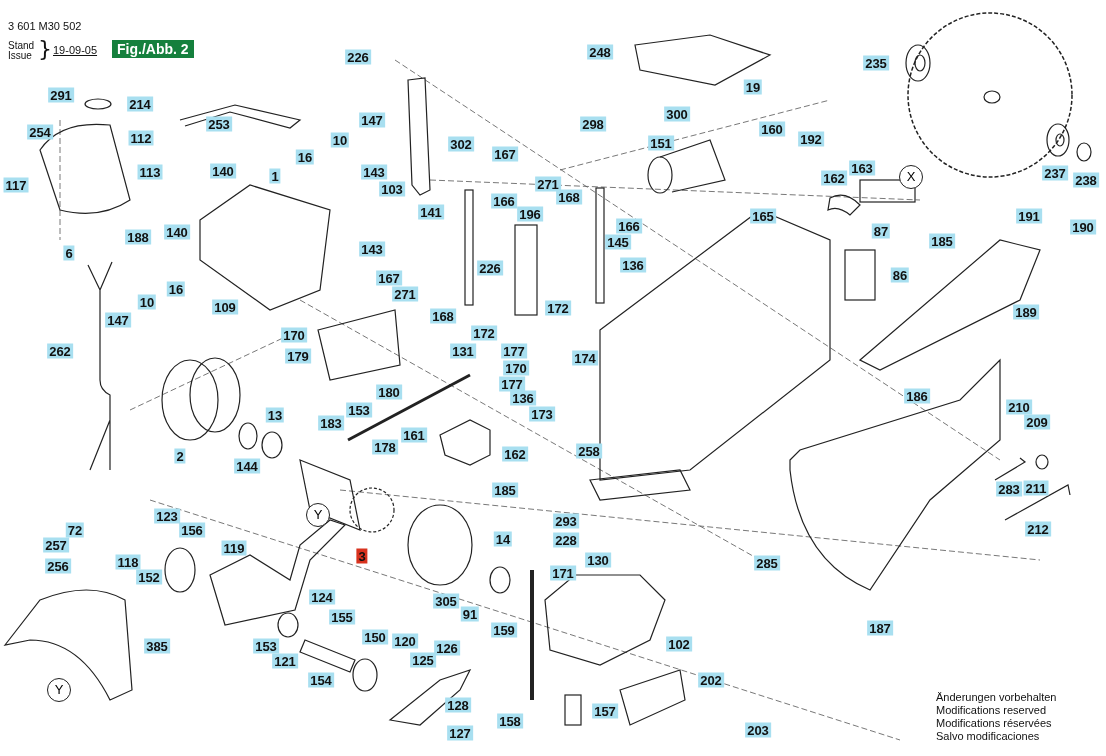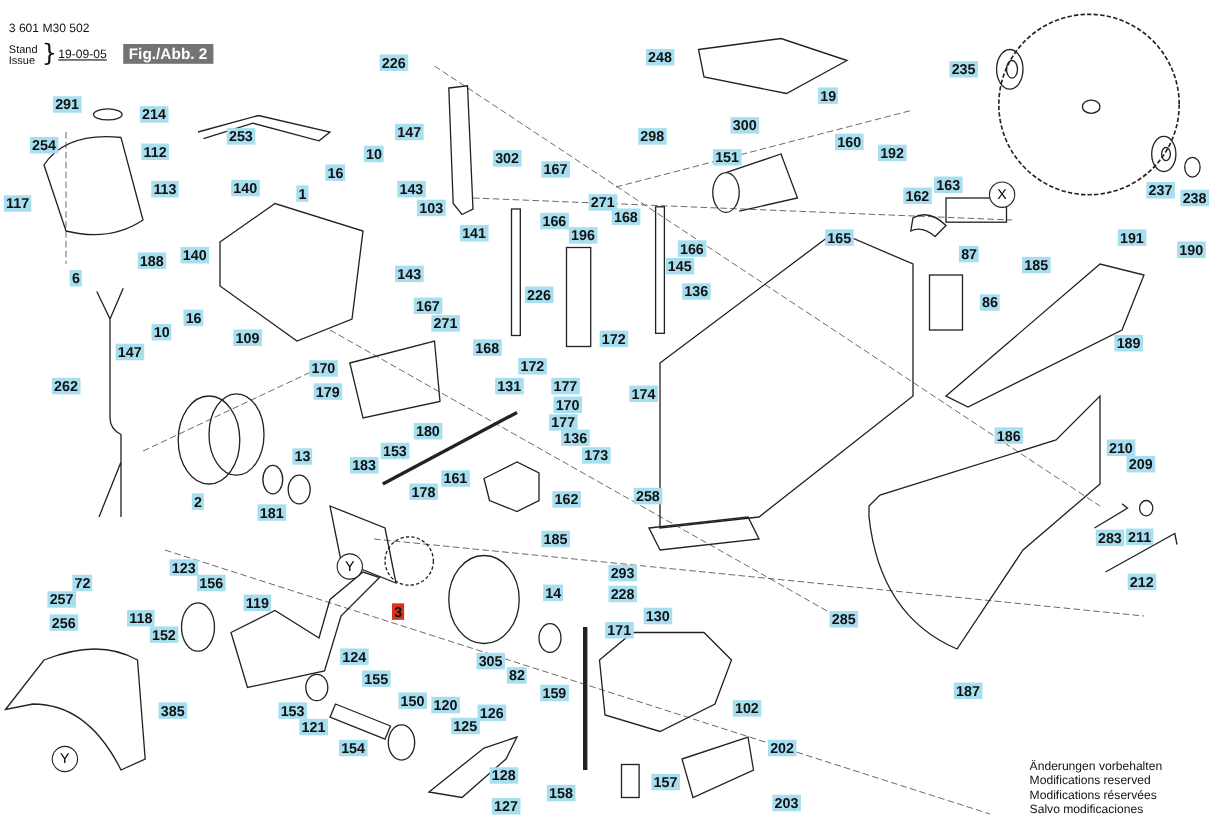--- a/index.html
+++ b/index.html
@@ -3,21 +3,21 @@
 <meta charset="utf-8">
 <style>
   html,body{margin:0;padding:0;background:#fff;}
   body{width:1106px;height:756px;position:relative;overflow:hidden;font-family:"Liberation Sans",sans-serif;}
   #art{position:absolute;left:0;top:0;}
   .hdr{position:absolute;font-size:11px;color:#111;}
   .code{left:8px;top:20px;}
   .stand{left:8px;top:41px;font-size:10px;line-height:10px;}
   .brace{left:38px;top:38px;font-size:22px;line-height:22px;font-family:"DejaVu Sans",sans-serif;}
   .date{left:53px;top:44px;text-decoration:underline;}
-  .fig{left:112px;top:40px;background:#737373;color:#fff;font-weight:bold;font-size:14px;padding:1px 5px;}
+  .fig{left:112px;top:40px;background:#15803d;color:#fff;font-weight:bold;font-size:14px;padding:1px 5px;}
   .note{position:absolute;left:936px;font-size:11px;color:#111;line-height:13px;text-align:center;}
   .lbl{position:absolute;background:#a8dff0;color:#111;font-weight:bold;font-size:13px;line-height:15px;padding:0 2px;transform:translate(-50%,-50%);white-space:nowrap;}
   .lbl.red{background:#d8321e;color:#111;}
   .ref{position:absolute;width:22px;height:22px;border:1.3px solid #222;border-radius:50%;background:#fff;font-size:13px;line-height:22px;text-align:center;transform:translate(-50%,-50%);}
 </style>
 </head>
 <body>
 
 <svg id="art" width="1106" height="756" viewBox="0 0 1106 756">
   <g fill="none" stroke="#222" stroke-width="1.2">
@@ -211,21 +211,21 @@
   <span class="lbl" style="left:523px;top:398px">136</span>
   <span class="lbl" style="left:331px;top:423px">183</span>
   <span class="lbl" style="left:359px;top:410px">153</span>
   <span class="lbl" style="left:542px;top:414px">173</span>
   <span class="lbl" style="left:275px;top:415px">13</span>
   <span class="lbl" style="left:917px;top:396px">186</span>
   <span class="lbl" style="left:1019px;top:407px">210</span>
   <span class="lbl" style="left:1037px;top:422px">209</span>
   <span class="lbl" style="left:414px;top:435px">161</span>
   <span class="lbl" style="left:385px;top:447px">178</span>
-  <span class="lbl" style="left:247px;top:466px">181</span>
+  <span class="lbl" style="left:247px;top:466px">144</span>
   <span class="lbl" style="left:180px;top:456px">2</span>
   <span class="lbl" style="left:515px;top:454px">162</span>
   <span class="lbl" style="left:589px;top:451px">258</span>
   <span class="lbl" style="left:505px;top:490px">185</span>
   <span class="lbl" style="left:1009px;top:489px">283</span>
   <span class="lbl" style="left:1036px;top:488px">211</span>
   <span class="lbl" style="left:1038px;top:529px">212</span>
   <span class="lbl" style="left:75px;top:530px">72</span>
   <span class="lbl" style="left:167px;top:516px">123</span>
   <span class="lbl" style="left:192px;top:530px">156</span>
@@ -235,38 +235,38 @@
   <span class="lbl" style="left:58px;top:566px">256</span>
   <span class="lbl" style="left:149px;top:577px">152</span>
   <span class="lbl" style="left:566px;top:521px">293</span>
   <span class="lbl" style="left:566px;top:540px">228</span>
   <span class="lbl" style="left:503px;top:539px">14</span>
   <span class="lbl" style="left:563px;top:573px">171</span>
   <span class="lbl" style="left:598px;top:560px">130</span>
   <span class="lbl" style="left:767px;top:563px">285</span>
   <span class="lbl" style="left:322px;top:597px">124</span>
   <span class="lbl" style="left:446px;top:601px">305</span>
-  <span class="lbl" style="left:470px;top:614px">82</span>
+  <span class="lbl" style="left:470px;top:614px">91</span>
   <span class="lbl" style="left:342px;top:617px">155</span>
   <span class="lbl" style="left:504px;top:630px">159</span>
   <span class="lbl" style="left:157px;top:646px">385</span>
   <span class="lbl" style="left:375px;top:637px">150</span>
   <span class="lbl" style="left:405px;top:641px">120</span>
   <span class="lbl" style="left:266px;top:646px">153</span>
   <span class="lbl" style="left:447px;top:648px">126</span>
   <span class="lbl" style="left:423px;top:660px">125</span>
   <span class="lbl" style="left:679px;top:644px">102</span>
   <span class="lbl" style="left:285px;top:661px">121</span>
   <span class="lbl" style="left:321px;top:680px">154</span>
   <span class="lbl" style="left:711px;top:680px">202</span>
   <span class="lbl" style="left:880px;top:628px">187</span>
   <span class="lbl" style="left:458px;top:705px">128</span>
   <span class="lbl" style="left:510px;top:721px">158</span>
   <span class="lbl" style="left:605px;top:711px">157</span>
   <span class="lbl" style="left:460px;top:733px">127</span>
-  <span class="lbl" style="left:715px;top:730px">203</span>
+  <span class="lbl" style="left:758px;top:730px">203</span>
   <span class="lbl red" style="left:362px;top:556px">3</span>
 </div>
 
 <div class="note" style="top:691px">Änderungen vorbehalten</div>
 <div class="note" style="top:704px">Modifications reserved</div>
 <div class="note" style="top:717px">Modifications réservées</div>
 <div class="note" style="top:730px">Salvo modificaciones</div>
 
 </body></html>

